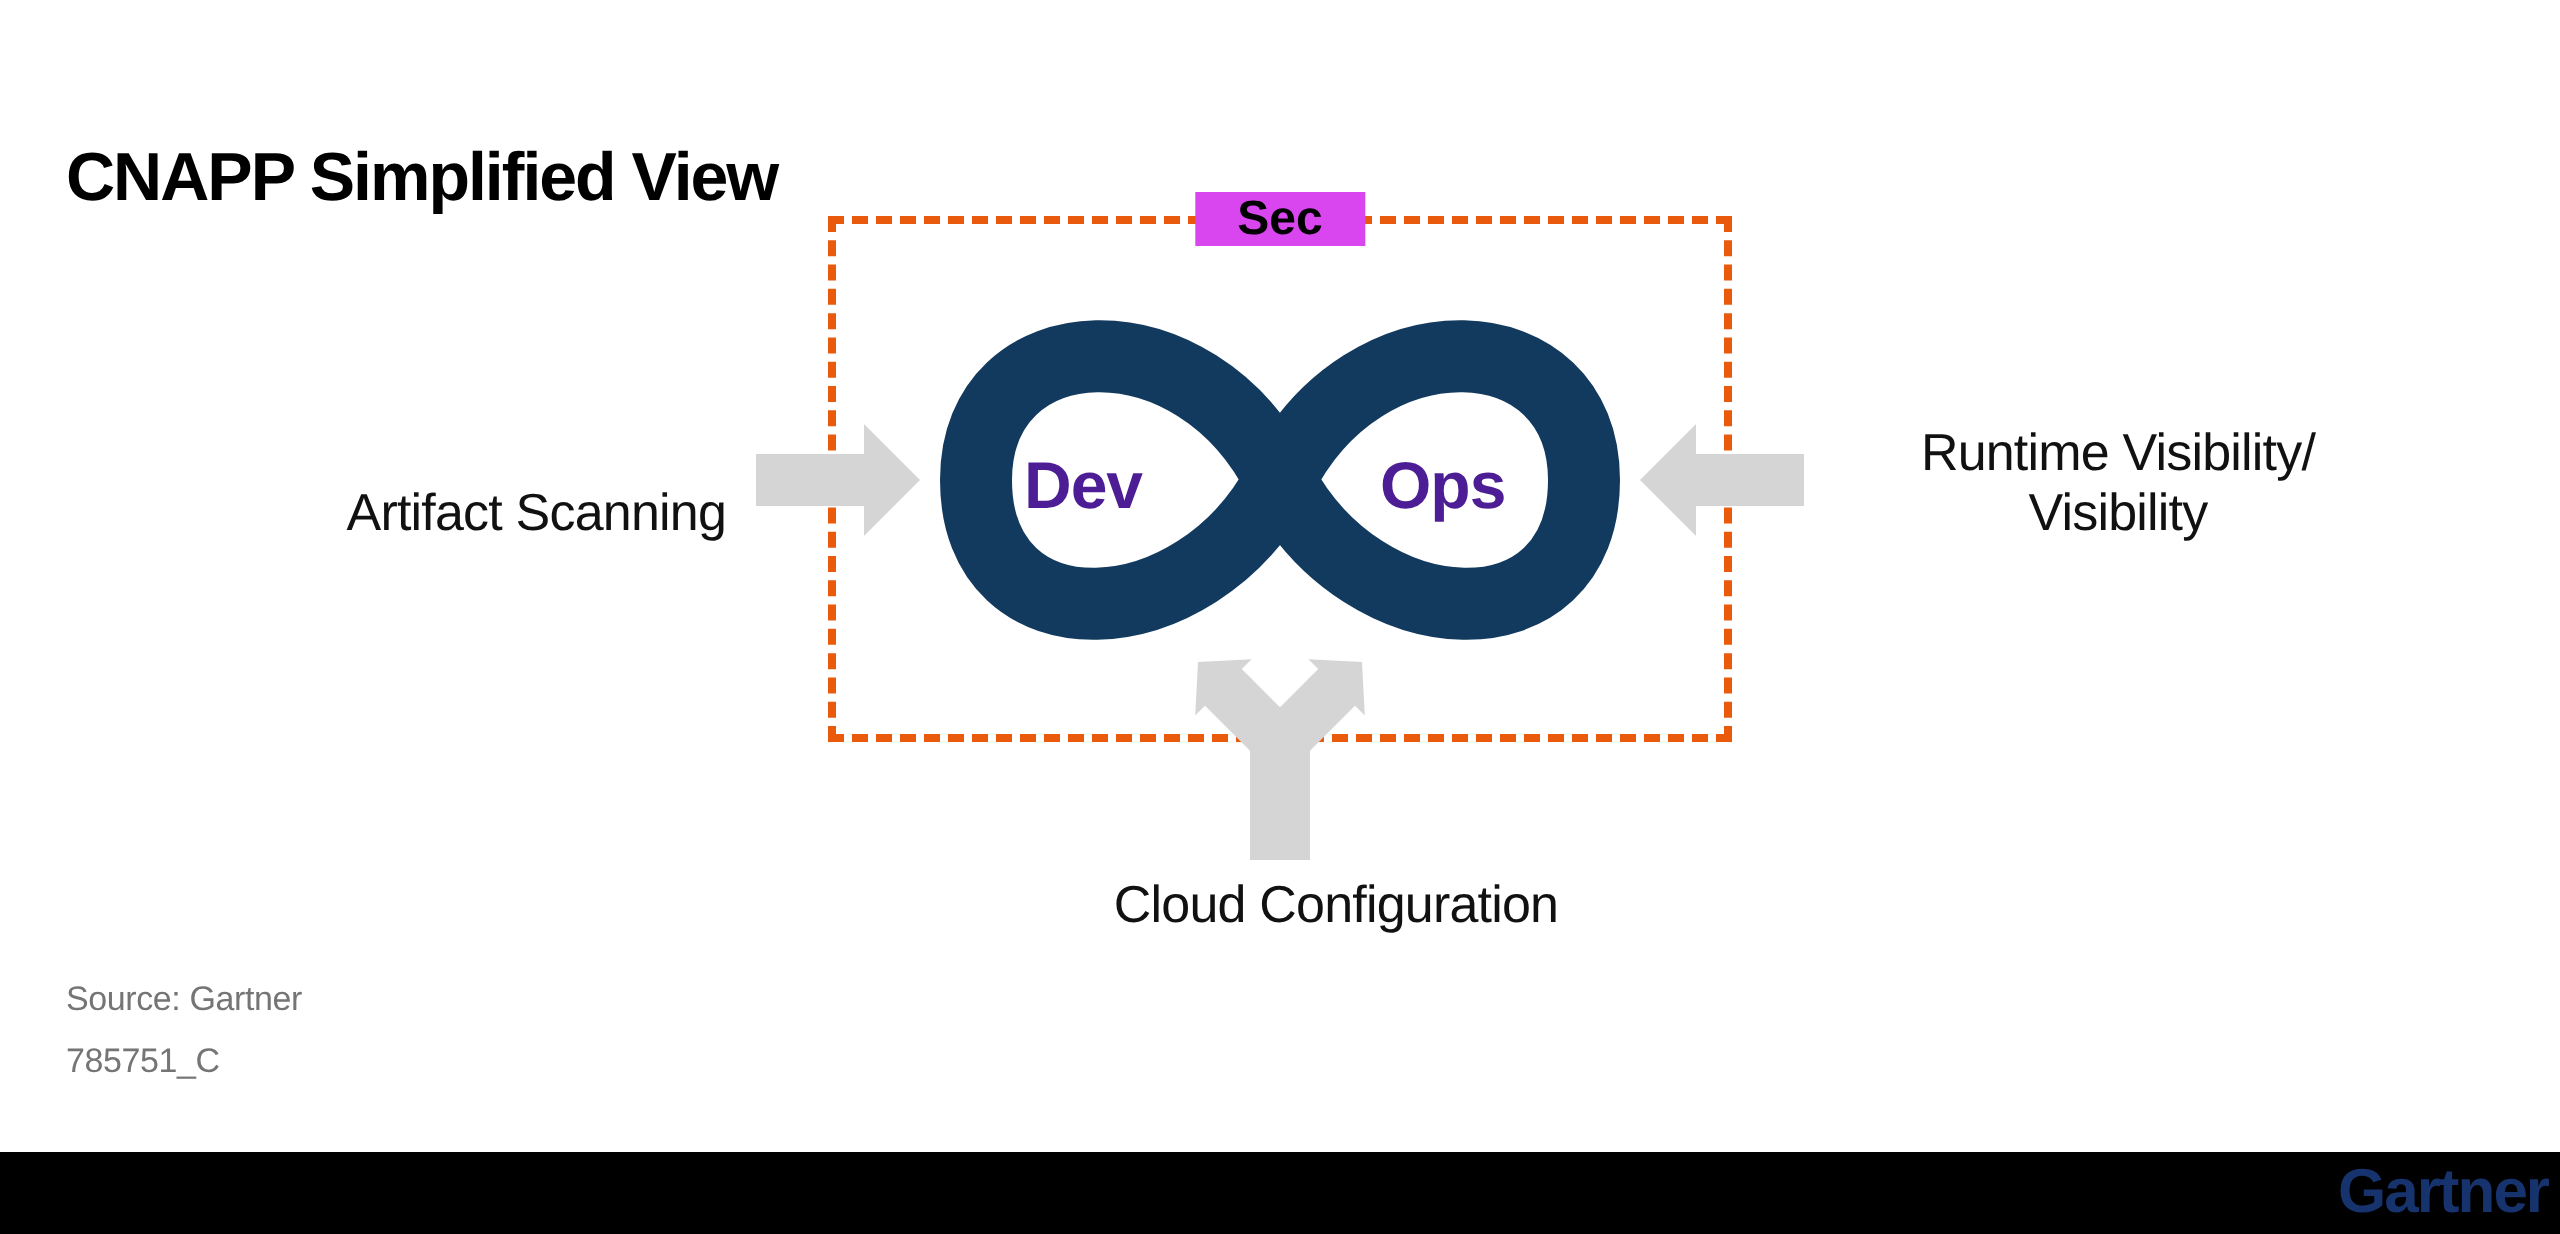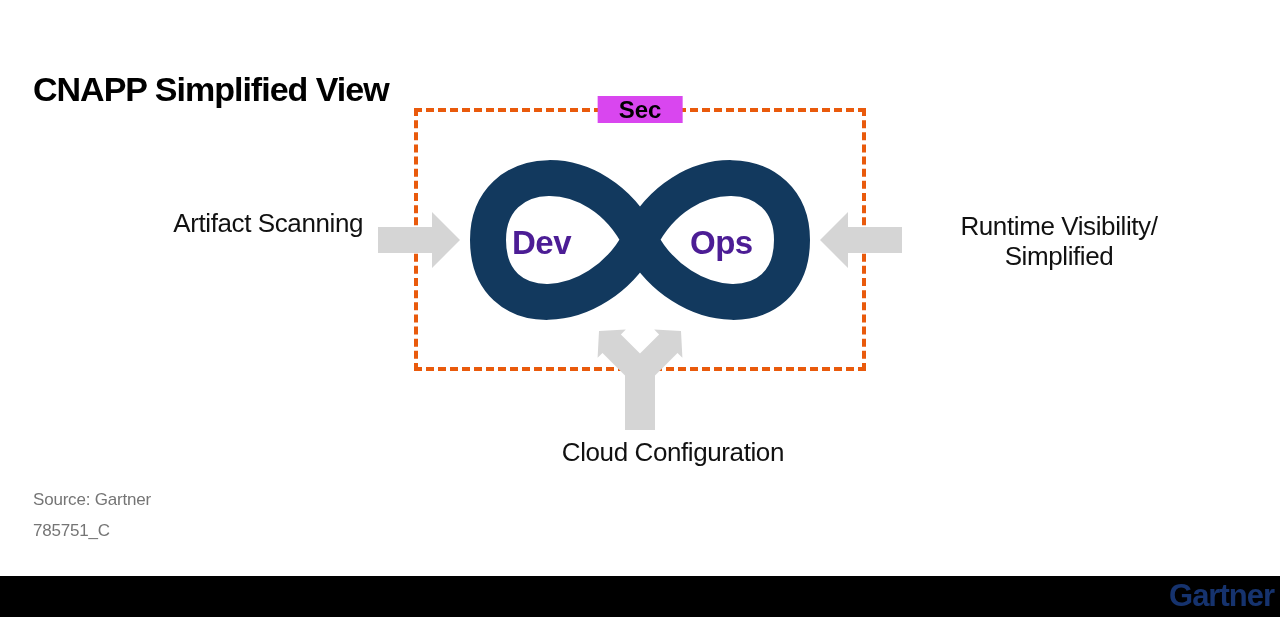--- a/index.html
+++ b/index.html
@@ -59,23 +59,23 @@
     z-index: 3;
   }
   .annot {
     position: absolute;
     font-size: 26px;
     color: #111111;
     letter-spacing: -0.4px;
     z-index: 3;
     line-height: 30px;
   }
-  .annot-left   { left: 110px; width: 253px; top: 208px; text-align: right; white-space: nowrap; }
+  .annot-left   { left: 110px; width: 253px; top: 241px; text-align: right; white-space: nowrap; }
   .annot-right  { left: 903px; width: 232px; top: 211px; text-align: center; margin-left: 40px; }
-  .annot-bottom { left: 484px; width: 300px; top: 437px; text-align: right; white-space: nowrap; }
+  .annot-bottom { left: 518px; width: 300px; top: 437px; text-align: center; white-space: nowrap; }
   .source-line {
     position: absolute;
     left: 33px;
     font-size: 17px;
     color: #757575;
     letter-spacing: -0.2px;
   }
   .source-top { top: 490px; }
   .source-id  { top: 521px; }
   .brand-bar {
@@ -128,21 +128,21 @@
   </svg>
 
   <svg class="abs layer2" style="left:592px; top:322px;" width="96" height="108" viewBox="0 0 96 108">
     <path d="M7,9 L33.8,7.6 L28.9,12.5 L48,31.6 L67.1,12.5 L62.2,7.6 L89,9 L90.4,35.8 L85.5,30.9 L63,53.4 L63,108 L33,108 L33,53.4 L10.5,30.9 L5.6,35.8 Z" fill="#D5D5D5"></path>
   </svg>
 
   <div class="annot annot-left">Artifact Scanning</div>
 
   <div class="annot annot-right">
     <div>Runtime Visibility/</div>
-    <div>Simplified</div>
+    <div>Visibility</div>
   </div>
 
   <div class="annot annot-bottom">Cloud Configuration</div>
 
   <div class="source-line source-top">Source: Gartner</div>
   <div class="source-line source-id">785751_C</div>
 
   <div class="brand-bar">
     <div class="brand-logo">Gartner</div>
   </div>

